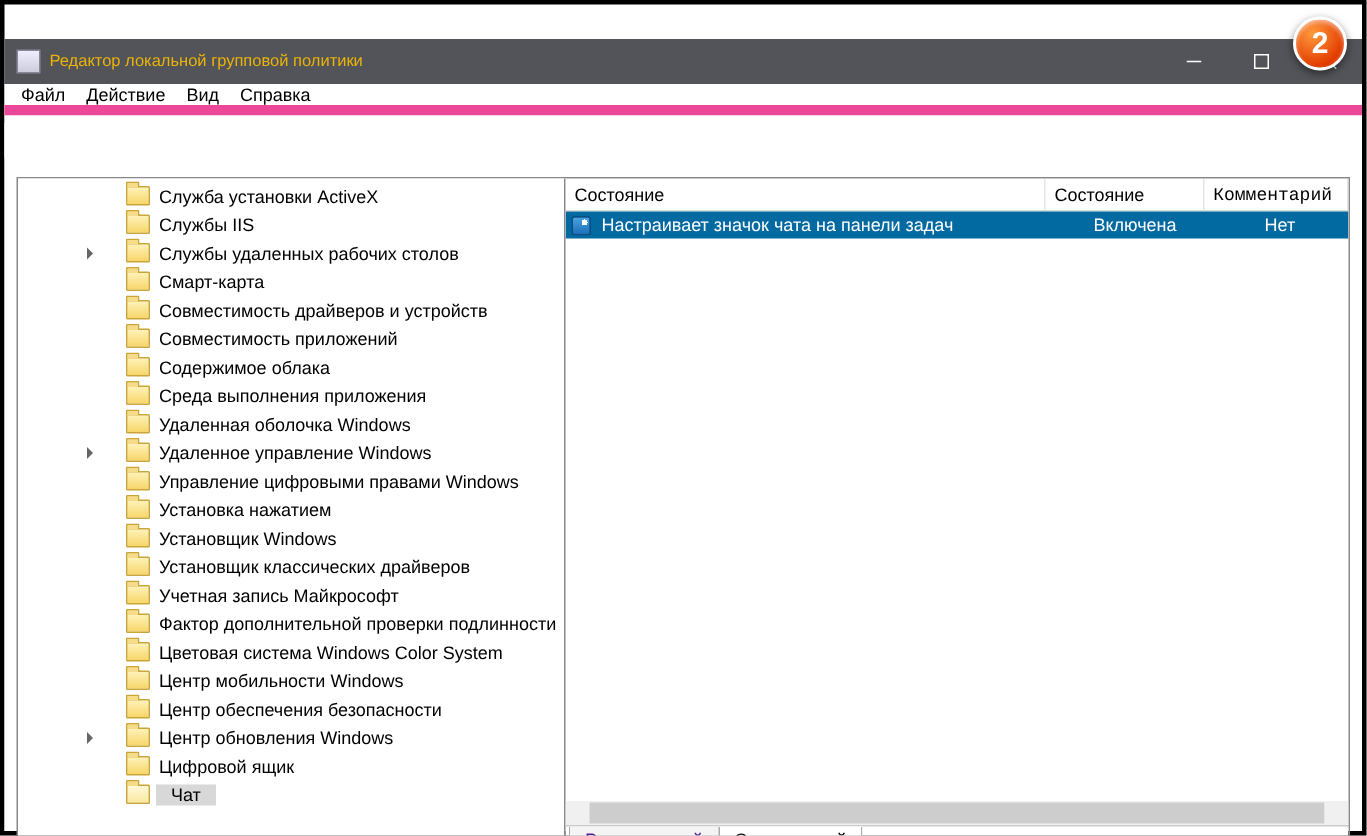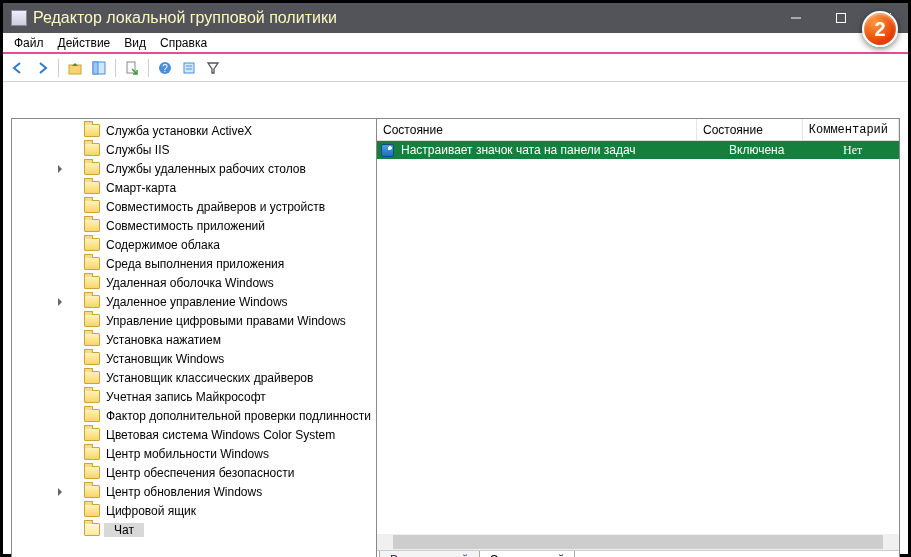--- a/index.html
+++ b/index.html
@@ -15,42 +15,43 @@
     position: relative;
     width: 911px; height: 557px;
     border: 3px solid #000;
     background: #fff;
   }
   
   .titlebar {
     height: 30px;
     background: #525459;
     display: flex; align-items: center;
-    color: #fef9c3;
-    font-size: 16px;
+    color: #eab308;
+    font-size: 11px;
+    margin-top: 23px;
   }
   .titlebar .app-icon {
     width: 16px; height: 16px;
     margin: 0 6px 0 8px;
     background: linear-gradient(#eef, #ccd);
     border: 1px solid #889;
   }
   .titlebar .title-text { flex: 0 0 auto; }
   .titlebar .spacer { flex: 1; }
   .winbtn {
     width: 45px; height: 30px;
     display: flex; align-items: center; justify-content: center;
     color: #fff;
   }
   .winbtn svg { stroke: #fff; fill: none; stroke-width: 1; }
   
   .menubar {
     height: 21px;
     background: #fff;
-    border-bottom: 2px solid #ec4899;
+    border-bottom: 7px solid #ec4899;
     display: flex; align-items: center;
     padding-left: 4px;
   }
   .menubar .menu-item {
     padding: 2px 7px;
     font-size: 12px;
     color: #000;
   }
   
   .toolbar {
@@ -185,38 +186,38 @@
     display: flex; align-items: center;
     padding-left: 6px;
     border-right: 1px solid #e5e5e5;
   }
   .col-state { width: 346px; }
   .col-enabled { width: 114px; }
   .col-comment { flex:1; text-align:right; padding-right:10px; justify-content:flex-end; border-right:none;font-family:Liberation Mono, monospace;}
   .list-row {
     display: flex;
     height: 18px;
-    background: #15803d;
+    background: #0369a1;
     color: #fff;
     align-items: center;
     font-size: 12px;
   }
   .list-row .cell { padding-left: 6px; overflow:hidden; white-space:nowrap;}
   .list-row .cell.icon-cell { width: 18px; padding-left: 4px; }
   .setting-icon {
     width: 13px; height: 13px;
     background:
       radial-gradient(circle at 70% 30%, #fff 0 2px, transparent 2px),
       linear-gradient(#4aa3e0, #1d6fb8);
     border: 1px solid #0b4e86;
     border-radius: 2px;
   }
   .list-row .cell.c1 { width: 328px; }
   .list-row .cell.c2 { width: 114px; }
-  .list-row .cell.c3 { flex:1;font-family:Liberation Serif, serif; }
+  .list-row .cell.c3 { flex:1; }
   .right-hscroll {
     position: absolute;
     left: 0; right: 0; bottom: 0;
     height: 16px;
     background: #f0f0f0;
     display: flex; align-items: center;
   }
   .right-hscroll::before,
   .right-hscroll::after {
     content:"";

